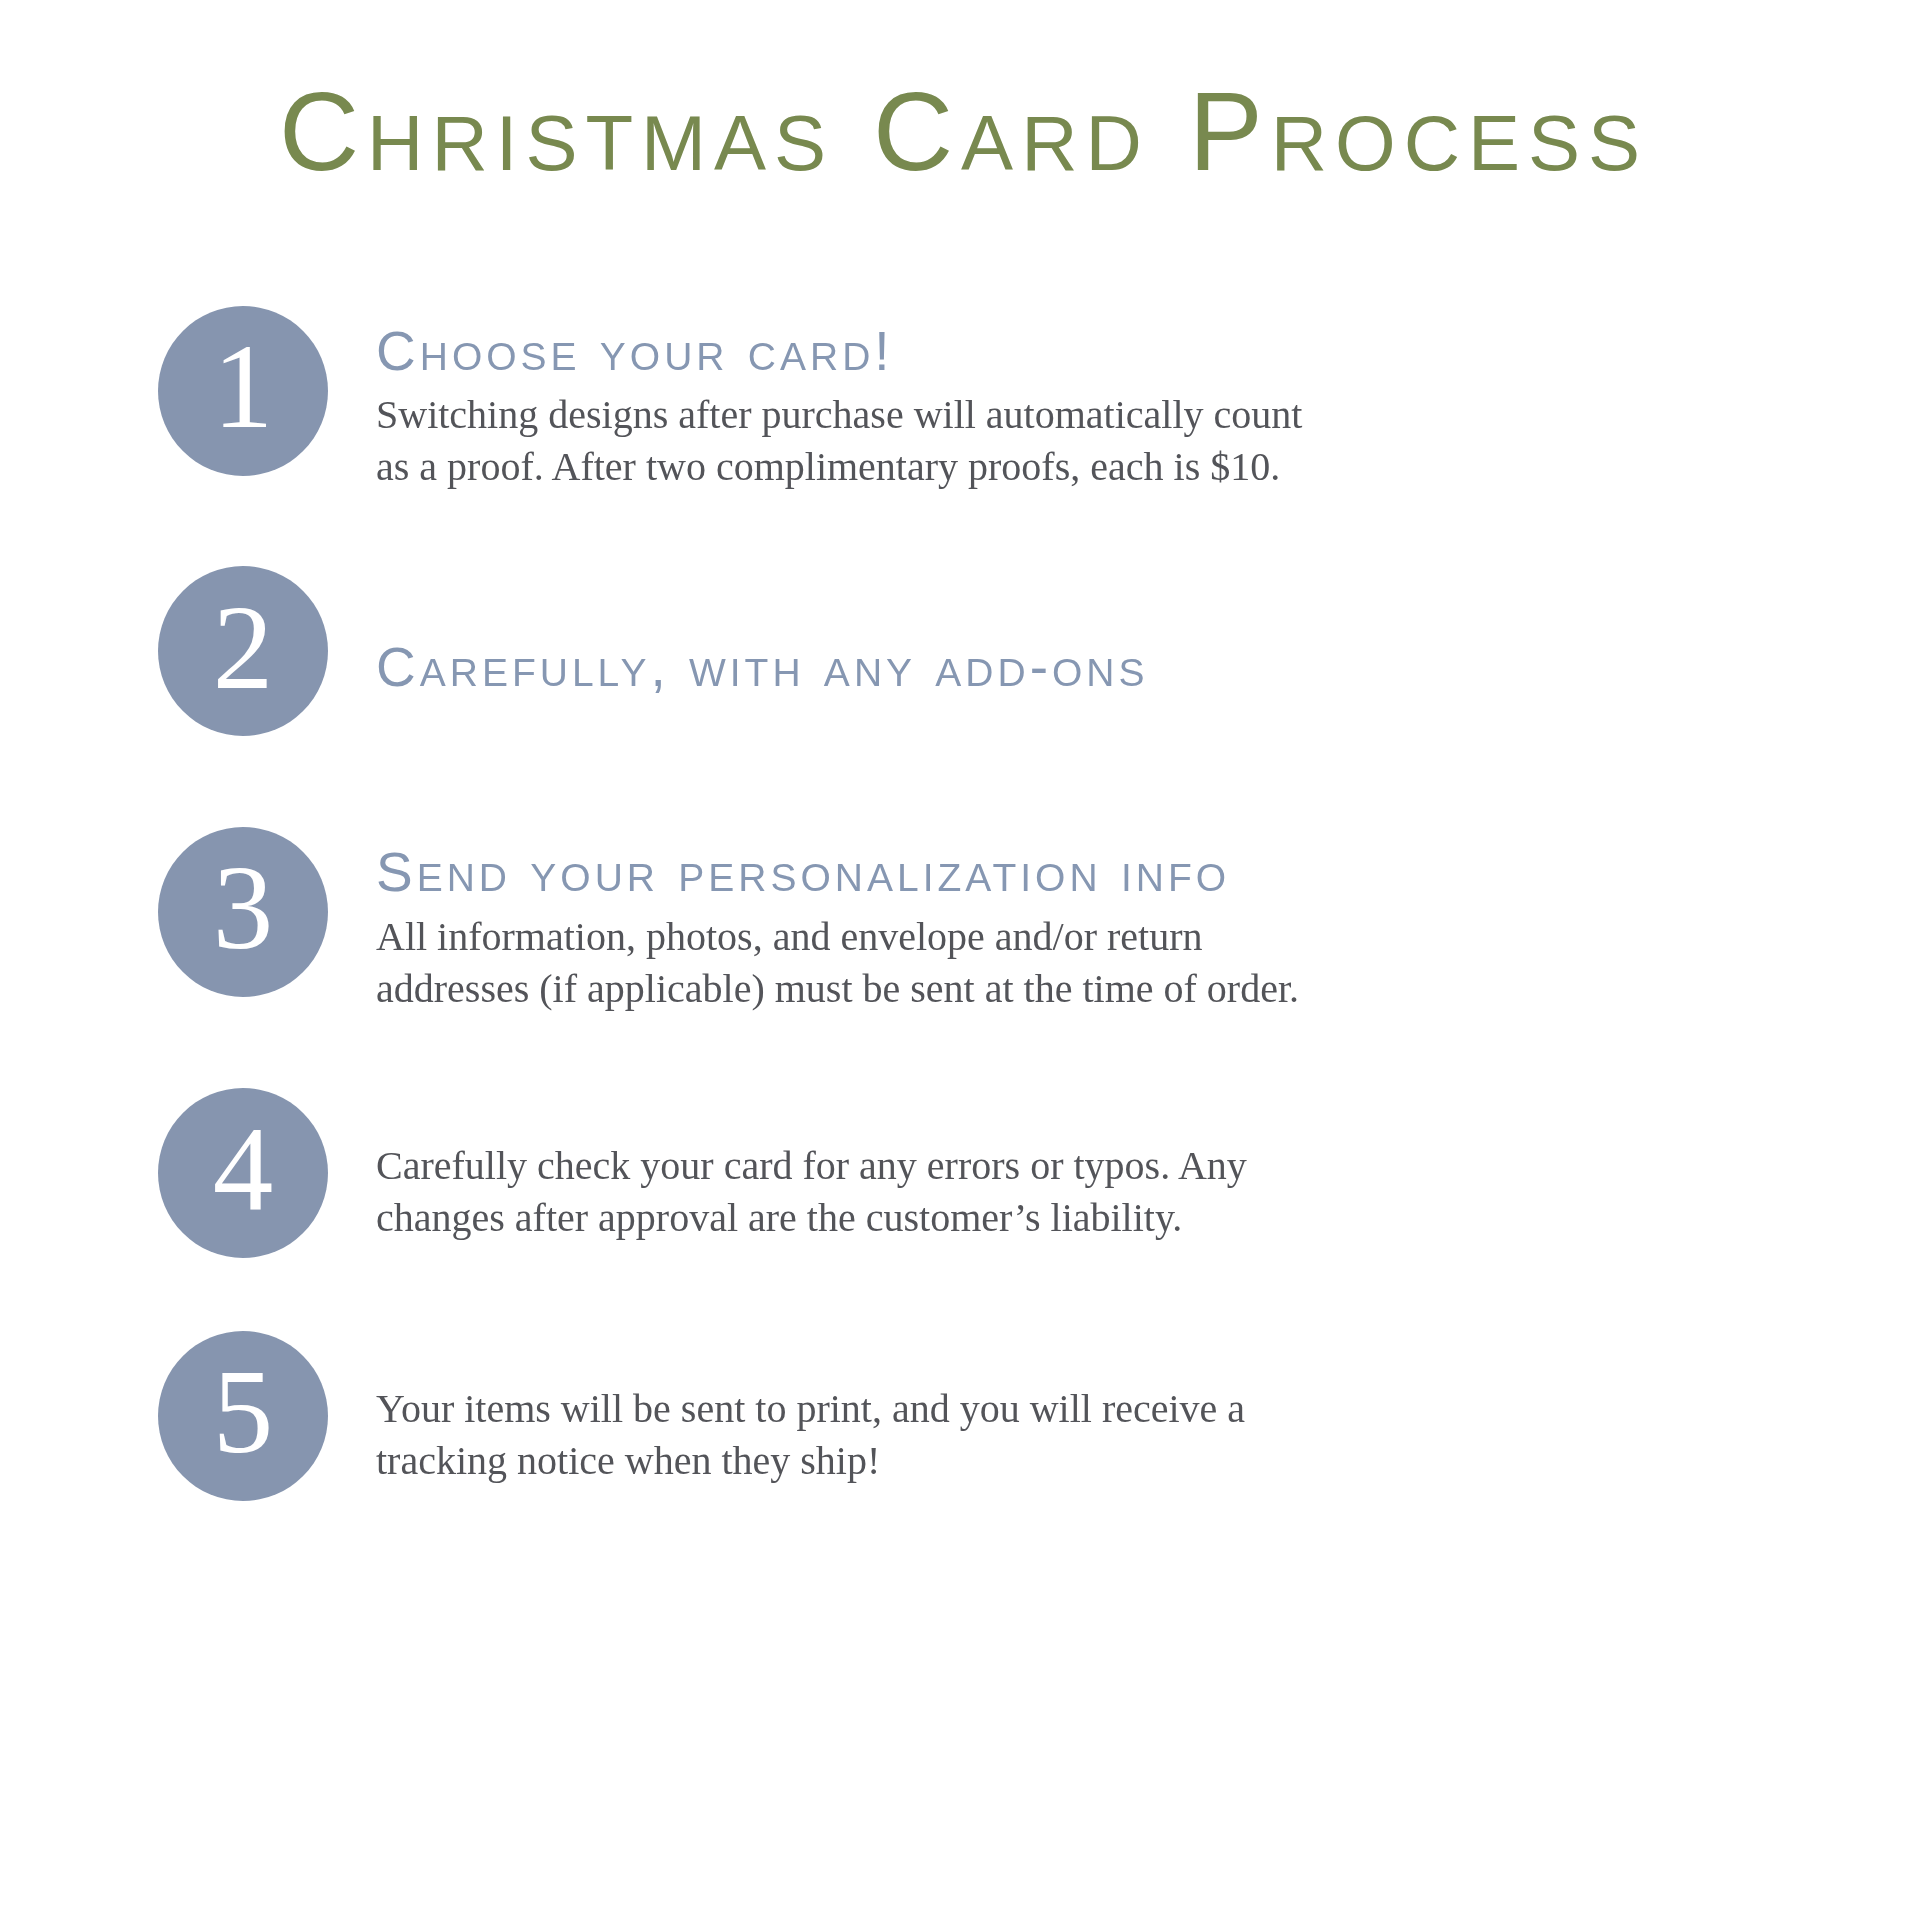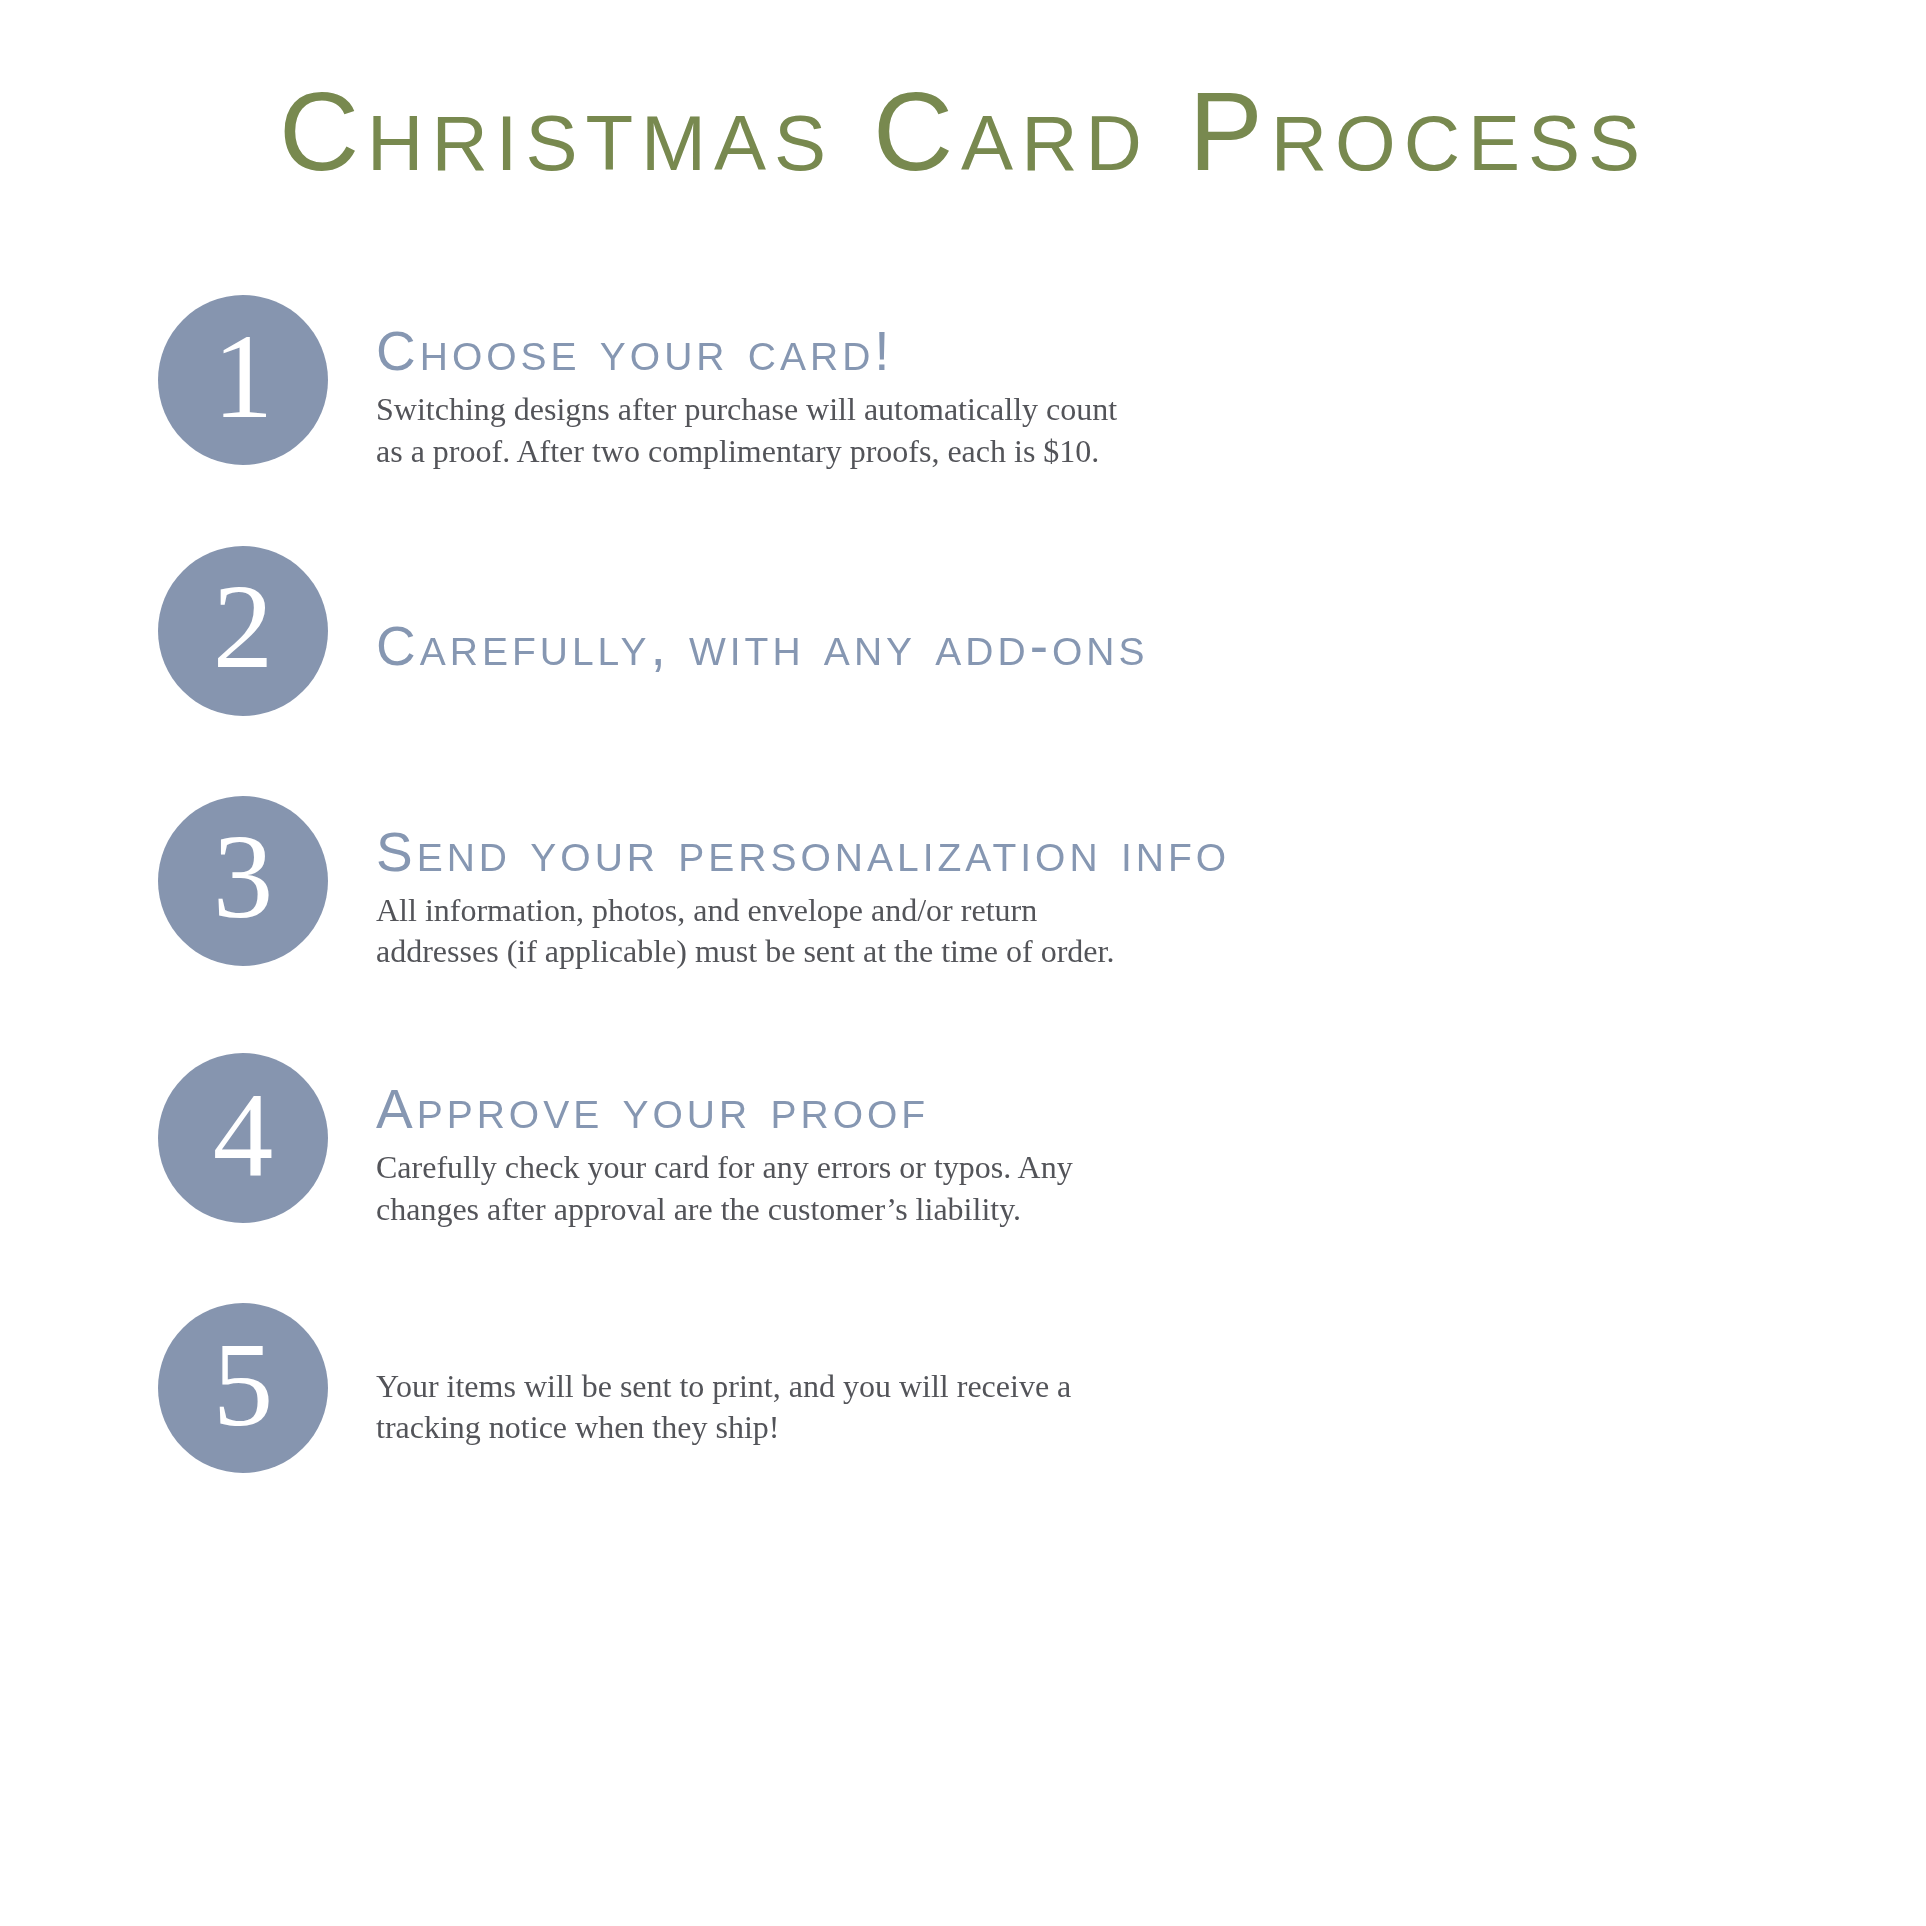--- a/index.html
+++ b/index.html
@@ -67,21 +67,21 @@
     font-variant:small-caps;
     font-weight:400;
     font-size:55px;
     letter-spacing:4px;
     color:var(--heading-blue);
     line-height:1.15;
   }
   .step-body{
     margin-top:6px;
     font-family:"Liberation Serif", serif;
-    font-size:32px;
+    font-size:40px;
     line-height:1.3;
     color:var(--body-gray);
     white-space:pre-line;
   }
 </style>
 </head>
 <body>
 
 <div class="canvas">
 
@@ -118,21 +118,20 @@
         <div class="step-body">All information, photos, and envelope and/or return
 addresses (if applicable) must be sent at the time of order.</div>
       </div>
     </div>
 
     <div class="step">
       <div class="step-circle">
         <span class="step-number">4</span>
       </div>
       <div class="step-text">
-        <div class="step-heading">Approve your proof</div>
         <div class="step-body">Carefully check your card for any errors or typos. Any
 changes after approval are the customer’s liability.</div>
       </div>
     </div>
 
     <div class="step">
       <div class="step-circle">
         <span class="step-number">5</span>
       </div>
       <div class="step-text">

